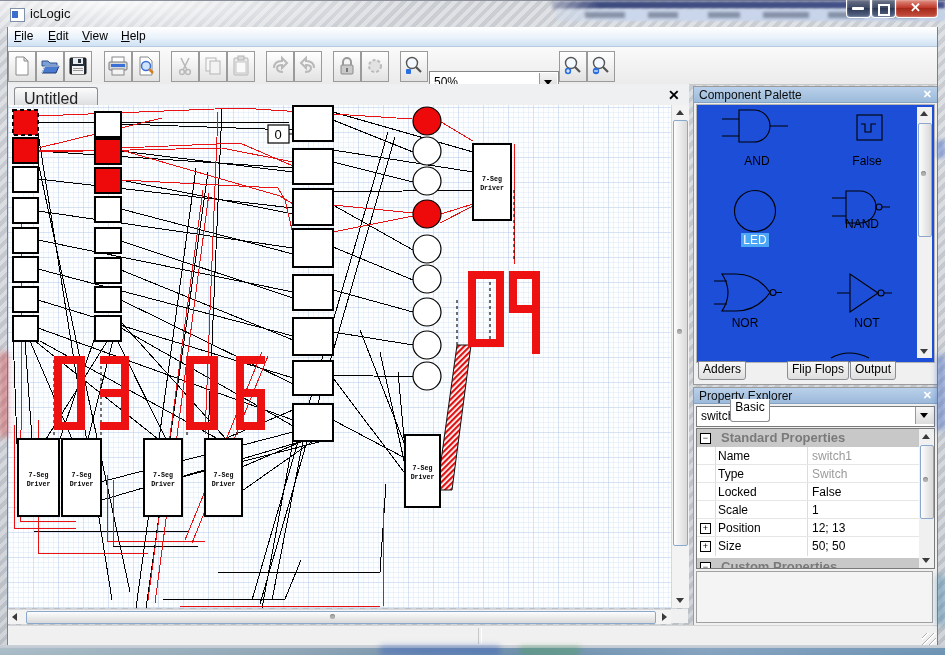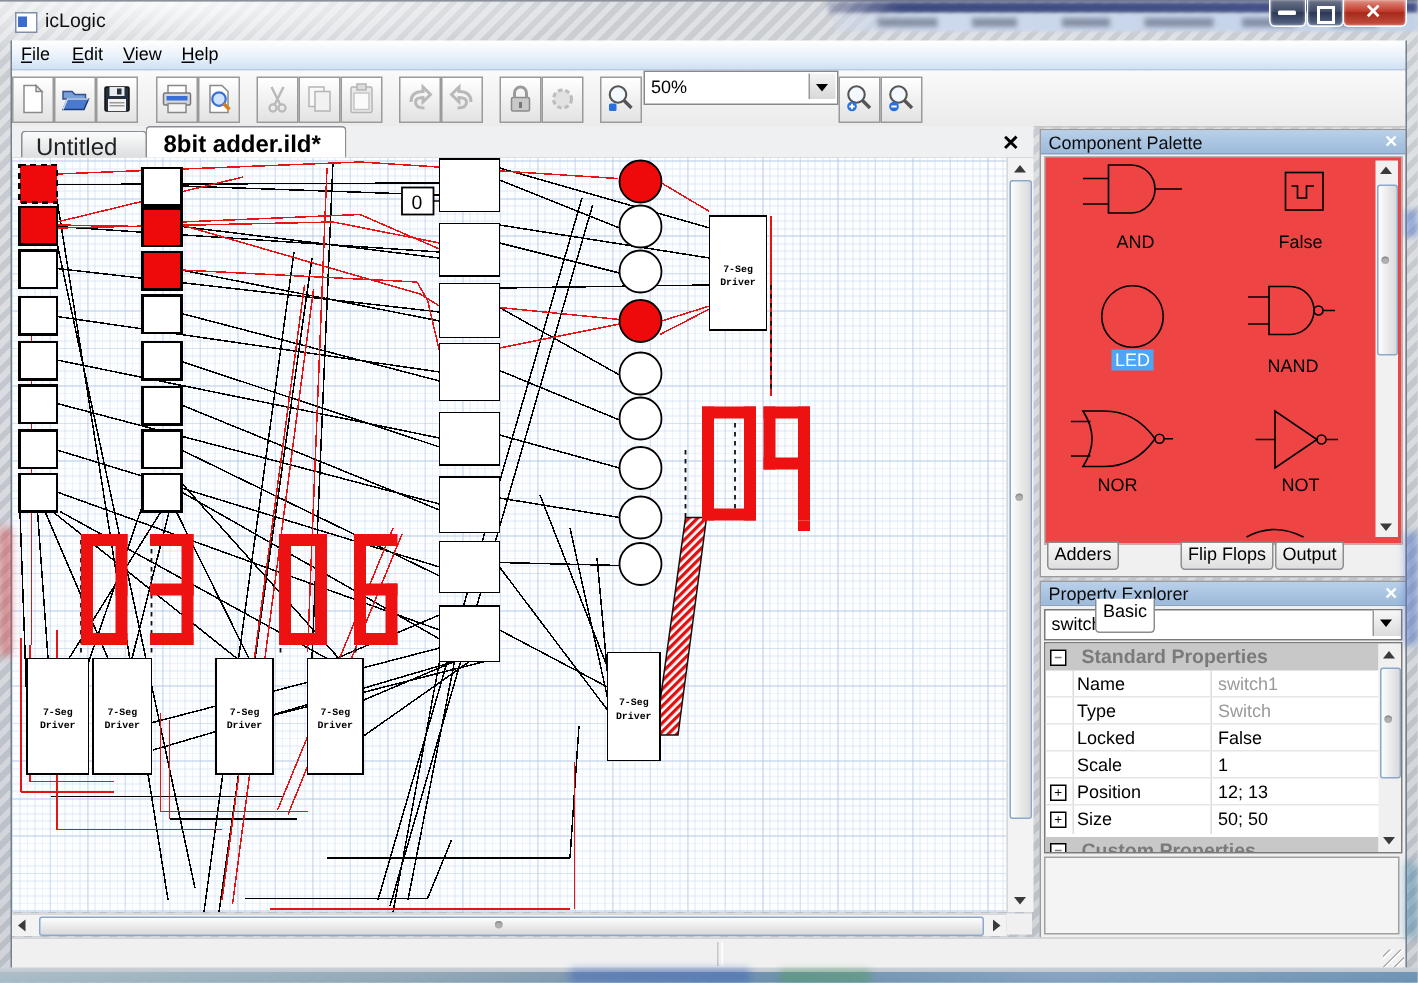--- a/index.html
+++ b/index.html
@@ -33,21 +33,21 @@
 
 #menubar{left:8px;top:27px;width:929px;height:19px;
  background:linear-gradient(#ffffff,#eaf2fb 55%,#cfe1f3);border-bottom:1px solid #b8cbe0;}
 #menubar span{position:absolute;top:2px;font-size:12px;color:#000;}
 #menubar u{text-decoration:underline;}
 
 #toolbar{left:8px;top:47px;width:929px;height:37px;background:linear-gradient(#fafafa,#ebebeb);border-bottom:1px solid #c8c8c8;}
 .tbtn{position:absolute;top:4px;width:26px;height:29px;background:linear-gradient(#ffffff,#e2e2e2);
  border:1px solid #9a9a9a;box-shadow:inset 0 1px 0 #fff;}
 .tbtn svg{position:absolute;left:2px;top:3px;}
-#combo{position:absolute;left:421px;top:0;width:128px;height:21px;background:#fff;border:1px solid #888;}
+#combo{position:absolute;left:421px;top:24px;width:128px;height:21px;background:#fff;border:1px solid #888;}
 #combo .txt{position:absolute;left:4px;top:3px;font-size:12px;}
 #combo .drop{position:absolute;right:1px;top:1px;width:17px;height:17px;background:linear-gradient(#f4f4f4,#d8d8d8);border-left:1px solid #999;}
 #combo .drop:after{content:"";position:absolute;left:4px;top:7px;border:4px solid transparent;border-top:5px solid #000;}
 
 #tabrow{left:8px;top:84px;width:681px;height:21px;background:#eef0f2;border-bottom:1px solid #898c90;}
 .tab{position:absolute;font-size:16px;border:1px solid #8a8d92;border-bottom:none;border-radius:3px 3px 0 0;}
 #tab1{left:6px;top:3px;width:82px;height:17px;background:linear-gradient(#fcfcfc,#dcdee0);}
 #tab1 span{position:absolute;left:9px;top:2px;color:#222;}
 #tab2{left:89px;top:0px;width:132px;height:20px;background:#fff;font-weight:bold;z-index:3;}
 #tab2 span{position:absolute;left:11px;top:3px;}
@@ -71,21 +71,21 @@
 .td{position:absolute;width:0;height:0;border:4px solid transparent;border-top:5px solid #3a3a3a;border-bottom:none;}
 .tl{position:absolute;width:0;height:0;border:4px solid transparent;border-right:5px solid #3a3a3a;border-left:none;}
 .tr{position:absolute;width:0;height:0;border:4px solid transparent;border-left:5px solid #3a3a3a;border-right:none;}
 
 .panel{position:absolute;left:693px;width:243px;background:#f0f0f0;border:1px solid #9b9b9b;}
 .ptitle{position:absolute;left:0;top:0;right:0;height:15px;
  background:linear-gradient(#b9d0ea,#9cbada);border-bottom:1px solid #87a3c2;}
 .ptitle span{position:absolute;left:5px;top:1px;font-size:12px;color:#0c0c0c;}
 .ptitle .x{position:absolute;left:auto;right:5px;top:1px;font-size:11px;font-weight:bold;color:#fff;}
 #palette{top:86px;height:297px;}
-#pcontent{position:absolute;left:2px;top:17px;width:237px;height:257px;background:#ef4444;border:1px solid #b4b4b4;}
+#pcontent{position:absolute;left:2px;top:17px;width:237px;height:257px;background:#1d4ed8;border:1px solid #b4b4b4;}
 #psb{position:absolute;right:2px;top:2px;width:15px;height:251px;background:#f1f1f1;}
 .plabel{position:absolute;font-size:12px;color:#000;text-align:center;}
 #ledsel{background:#4da6f5;color:#fff;padding:0 2px;}
 
 .btab{position:absolute;top:274px;height:17px;font-size:12px;background:linear-gradient(#f8f8f8,#dfdfdf);border:1px solid #8a8d92;border-radius:0 0 3px 3px;text-align:center;}
 #btBasic{background:#fff;height:21px;border-top:1px solid #fff;z-index:2;}
 #propex{top:387px;height:237px;}
 #pecombo{position:absolute;left:2px;top:18px;width:237px;height:19px;background:#fff;border:1px solid #7a7a7a;}
 #pecombo .txt{position:absolute;left:4px;top:2px;font-size:12px;}
 #pecombo .drop{position:absolute;right:0px;top:0px;width:18px;height:17px;background:linear-gradient(#f8f8f8,#dcdcdc);border-left:1px solid #999;}
@@ -247,23 +247,20 @@
           <path d="M13 12 L18 17" stroke="#555" stroke-width="2.2"></path>
           <circle cx="6" cy="16" r="3.2" fill="#2a6fe0"></circle>
           <path d="M4.2 16 h3.6" stroke="#fff" stroke-width="1.2"></path>
         </svg>
       </div>
   </div>
 
   <div class="abs" id="tabrow">
     <div class="tab" id="tab1">
         <span>Untitled 1*</span>
-      </div>
-    <div class="tab" id="tab2">
-        <span>8bit adder.ild*</span>
       </div>
     <div class="abs" id="tabx">✕</div>
   </div>
 
   <div class="abs" id="canvas">
     <div id="grid"></div>
     <svg id="circ" width="663" height="503" viewBox="8 105 663 503" style="position:absolute;left:0;top:0;">
 <g stroke="#000" stroke-width="1" shape-rendering="crispEdges">
 <line x1="38" y1="123" x2="293" y2="122"></line>
 <line x1="38" y1="151" x2="293" y2="168"></line>
@@ -519,21 +516,21 @@
         <circle cx="76" cy="187.5" r="3"></circle>
         <path d="M17 176 h13 M17 199 h13 M79 187.5 h6"></path>
         <path d="M153 169 L153 207 L181 188 Z"></path>
         <circle cx="184" cy="188" r="3"></circle>
         <path d="M140 188 h13 M187 188 h8"></path>
         <path d="M134 253 Q152 243 172 253"></path>
       </svg>
       <div class="plabel" style="left:34px;top:49px;width:52px;">AND</div>
       <div class="plabel" style="left:144px;top:49px;width:52px;">False</div>
       <div class="plabel" style="left:32px;top:128px;width:52px;"><span id="ledsel">LED</span></div>
-      <div class="plabel" style="left:139px;top:132px;width:52px;">NAND</div>
+      <div class="plabel" style="left:139px;top:112px;width:52px;">NAND</div>
       <div class="plabel" style="left:22px;top:211px;width:52px;">NOR</div>
       <div class="plabel" style="left:144px;top:211px;width:52px;">NOT</div>
       <div id="psb">
         <div class="tu" style="left:3px;top:4px;"></div>
         <div class="sbthumb" style="left:1px;top:16px;width:12px;height:112px;"></div>
         <div class="gripdot" style="left:4px;top:64px;"></div>
         <div class="td" style="left:3px;bottom:4px;"></div>
       </div>
     </div>
     <div class="btab" style="left:4px;width:46px;">Adders</div>

